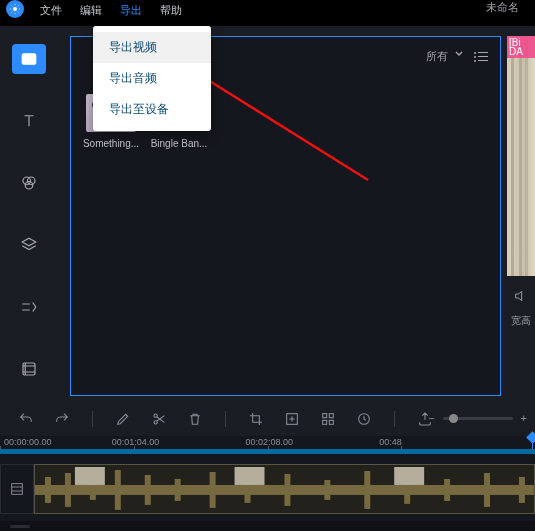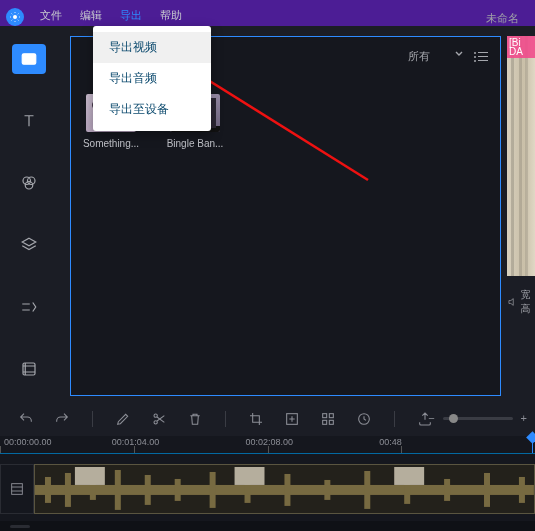--- a/index.html
+++ b/index.html
@@ -1,60 +1,60 @@
 <!DOCTYPE html>
 <html><head>
 <meta charset="utf-8">
 <style>
 *{box-sizing:border-box;margin:0;padding:0;font-family:"Microsoft YaHei",Arial,sans-serif;font-size:11px;color:#a5a7ad;user-select:none}
 body{width:535px;height:531px;background:#1b1d25;overflow:hidden;position:relative}
-.menubar{height:26px;background:#4c1d95;display:flex;align-items:flex-end;padding:0 6px;gap:2px}
+.menubar{height:26px;background:#000000;display:flex;align-items:flex-start;padding:0 6px;gap:2px}
 .logo{width:18px;height:18px;border-radius:50%;background:#2e8bff;display:flex;align-items:center;justify-content:center;margin-right:6px}
 .logo svg{width:12px;height:12px}
 .menuitem{padding:3px 8px;cursor:pointer;color:#c7c9cf}
 .menuitem.active{color:#2e8bff}
 .title{margin-left:auto;padding-right:10px;color:#9fa1a8}
 .workspace{position:absolute;left:0;top:26px;right:0;height:376px;display:flex}
 .sidepanel{width:58px;background:#1b1d25;display:flex;flex-direction:column;align-items:center;padding-top:18px;gap:32px}
 .side-btn{width:34px;height:30px;border-radius:4px;display:flex;align-items:center;justify-content:center;cursor:pointer}
 .side-btn.active{background:#2e8bff}
 .side-btn svg{width:18px;height:18px;stroke:#a5a7ad;fill:none;stroke-width:1.6}
 .side-btn.active svg{stroke:#fff;fill:#fff}
 .mediapanel{flex:1;border:1px solid #2e8bff;background:#15171e;margin:10px 6px 6px 12px;position:relative;padding:12px}
 .panel-top{display:flex;justify-content:flex-end;gap:10px;align-items:center;margin-bottom:10px}
-.dropdown{display:flex;gap:24px;cursor:pointer}
+.dropdown{display:flex;gap:6px;cursor:pointer}
 .listicon{display:flex;flex-direction:column;gap:2px;cursor:pointer}
 .listicon span{display:flex;gap:2px;align-items:center}
 .listicon b{width:2px;height:2px;background:#a5a7ad;border-radius:50%}
 .listicon i{width:10px;height:1.5px;background:#a5a7ad}
-.thumbs{display:flex;gap:28px;margin-top:30px}
+.thumbs{display:flex;gap:12px;margin-top:30px}
 .clip{width:56px;display:flex;flex-direction:column;align-items:center;gap:6px}
 .thumb{width:50px;height:38px;background:#888;border-radius:2px;position:relative;overflow:hidden}
 .thumb1{background:linear-gradient(180deg,#c7b9cc 0%,#b9a7c0 100%)}
 .thumb1::after{content:"";position:absolute;left:6px;top:6px;width:10px;height:10px;border-radius:50%;background:#3e3245}
 .thumb2{background:linear-gradient(135deg,#cfc0dc 0%,#6a5f7a 100%)}
 .thumb2::after{content:"";position:absolute;right:4px;top:4px;bottom:4px;width:10px;background:#2c2633}
 .thumb2::before{content:"";position:absolute;left:0;right:0;bottom:0;height:6px;background:#111}
 .cliplabel{font-size:10px;white-space:nowrap;color:#bfc1c7}
 .preview{width:28px;background:#1b1d25;display:flex;flex-direction:column;margin:10px 0 6px 0}
 .preview-clip{flex:0 0 240px;background:linear-gradient(90deg,#d8d0bd 0%,#c9bfa8 60%,#e0d8c5 100%);position:relative;overflow:hidden}
 .preview-clip::before{content:"";position:absolute;top:0;bottom:0;left:4px;width:3px;background:rgba(0,0,0,.15);box-shadow:8px 0 rgba(0,0,0,.12),14px 0 rgba(0,0,0,.1)}
 .preview-badge{position:absolute;top:0;left:0;right:0;padding:2px;background:rgba(241,75,140,.9);color:#fff;font-size:10px;line-height:9px}
-.preview-ctrl{display:flex;align-items:center;gap:2px;margin-top:12px}
+.preview-ctrl{display:flex;flex-direction:column;align-items:center;gap:10px;margin-top:12px}
 .speaker{width:16px;height:16px}
 .fitlabel{font-size:10px;color:#9fa1a8}
 .ddmenu{position:absolute;left:93px;top:26px;width:118px;background:#fff;border-radius:3px;box-shadow:0 4px 12px rgba(0,0,0,.35);padding:6px 0;z-index:30}
 .dditem{padding:7px 16px;color:#0c4a6e;cursor:pointer;font-size:12px}
 .dditem.hover{background:#f0f0f0}
 .arrow{position:absolute;left:158px;top:50px;z-index:25;pointer-events:none}
 .toolbar{position:absolute;left:0;right:0;top:404px;height:30px;display:flex;align-items:center;padding:0 18px;gap:20px}
 .tb-sep{width:1px;height:16px;background:#3a3c44;margin:0 2px}
 .tb-icon{width:16px;height:16px;stroke:#8c8e96;fill:none;stroke-width:1.6;cursor:pointer}
 .timeline{position:absolute;left:0;right:0;top:436px;bottom:0;background:#15171e}
-.ruler{height:18px;position:relative;display:flex;border-bottom:1px solid #0369a1}
+.ruler{height:18px;position:relative;display:flex;border-bottom:5px solid #0369a1}
 .tick{flex:1;position:relative}
 .tick::before{content:"";position:absolute;left:0;top:10px;bottom:0;width:1px;background:#555}
 .tick span{position:absolute;left:-22px;top:1px;font-size:9px;color:#8c8e96}
 .tick:first-child span{left:4px}
 .track-area{display:flex;height:50px;margin-top:10px}
 .track-head{width:34px;display:flex;align-items:center;justify-content:center;border:1px solid #2a2c33}
 .track-body{flex:1;border:1px solid #5a5540;background:#2a2720;position:relative;overflow:hidden}
 .wf{position:absolute;inset:0;opacity:.8}
 .playhead{position:absolute;right:2px;top:0;bottom:0;width:1px;background:#2e8bff}
 .playhead::before{content:"";position:absolute;top:-3px;left:-4px;width:9px;height:9px;background:#2e8bff;transform:rotate(45deg)}

